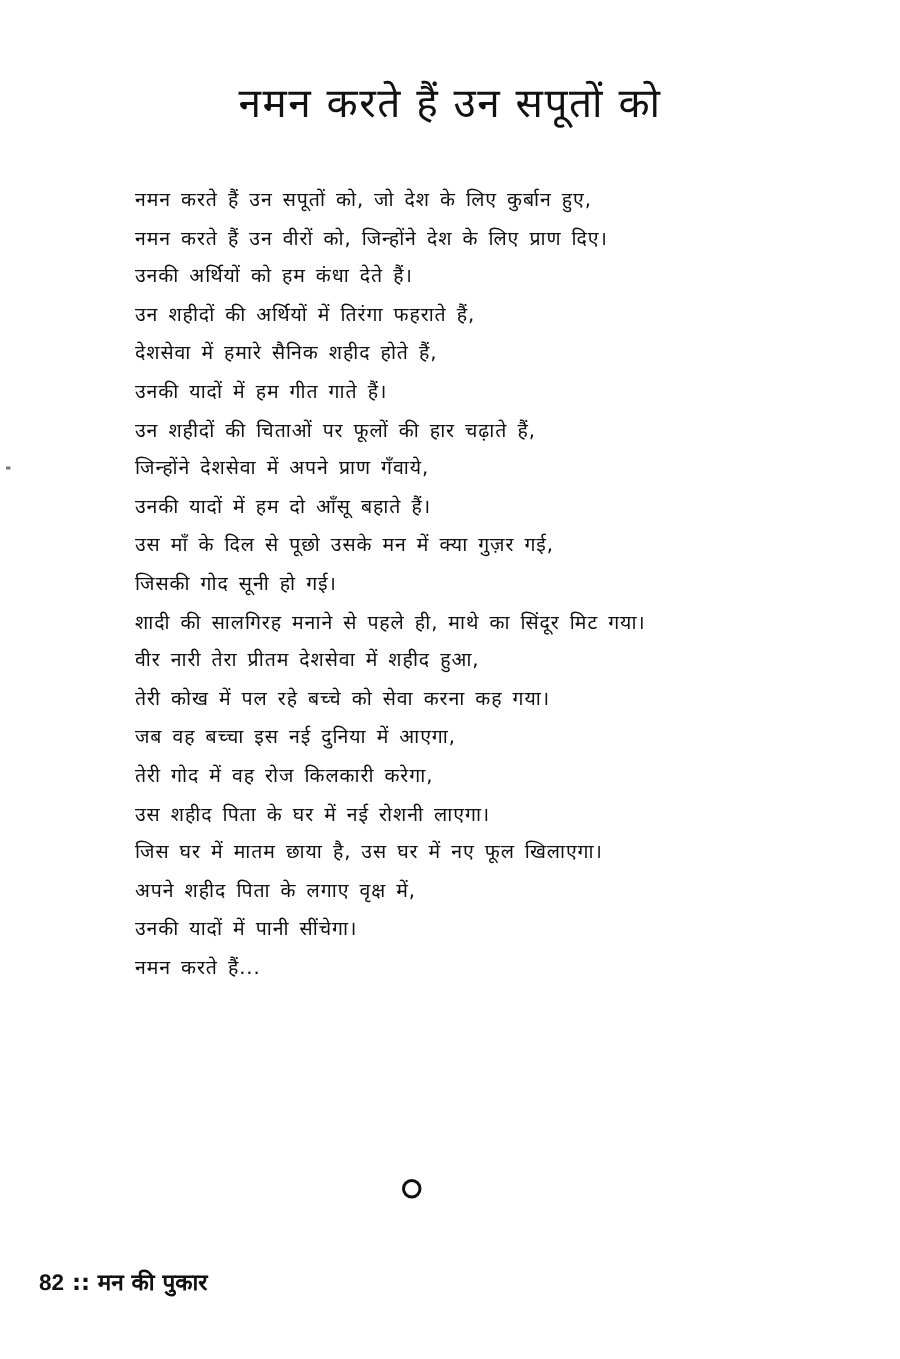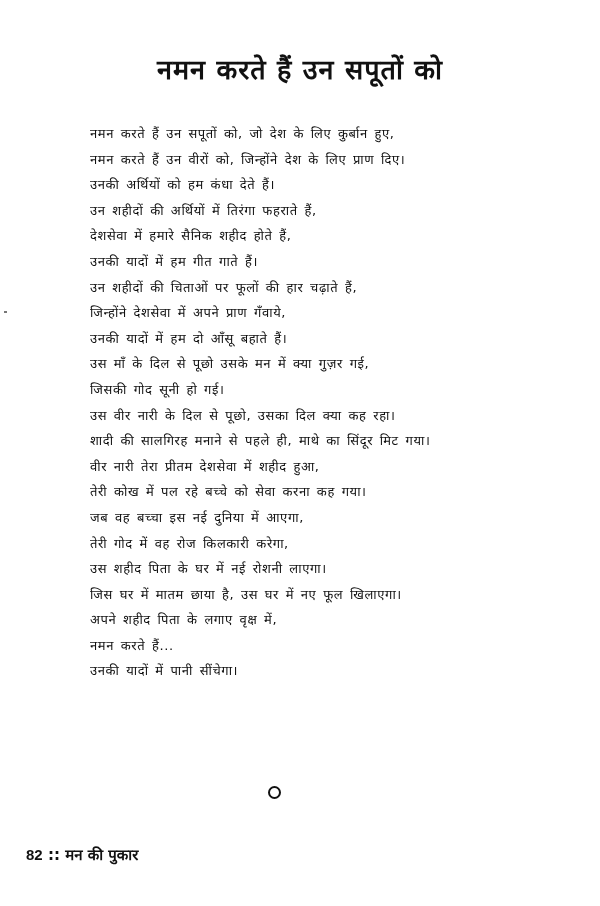--- a/index.html
+++ b/index.html
@@ -15,21 +15,21 @@
       color: #111111;
       font-family: "DejaVu Sans", sans-serif;
     }
     .page-title {
       position: absolute;
       top: 34px;
       left: 0;
       width: 600px;
       text-align: center;
       font-size: 27px;
-      font-weight: bold;
+      font-weight: normal;
       letter-spacing: 1px;
       line-height: 36px;
     }
     .poem {
       position: absolute;
       top: 121px;
       left: 90px;
       width: 500px;
       margin: 0;
       padding: 0;
@@ -83,31 +83,30 @@
   <li class="poem-line">नमन करते हैं उन वीरों को, जिन्होंने देश के लिए प्राण दिए।</li>
   <li class="poem-line">उनकी अर्थियों को हम कंधा देते हैं।</li>
   <li class="poem-line">उन शहीदों की अर्थियों में तिरंगा फहराते हैं,</li>
   <li class="poem-line">देशसेवा में हमारे सैनिक शहीद होते हैं,</li>
   <li class="poem-line">उनकी यादों में हम गीत गाते हैं।</li>
   <li class="poem-line">उन शहीदों की चिताओं पर फूलों की हार चढ़ाते हैं,</li>
   <li class="poem-line">जिन्होंने देशसेवा में अपने प्राण गँवाये,</li>
   <li class="poem-line">उनकी यादों में हम दो आँसू बहाते हैं।</li>
   <li class="poem-line">उस माँ के दिल से पूछो उसके मन में क्या गुज़र गई,</li>
   <li class="poem-line">जिसकी गोद सूनी हो गई।</li>
-  <li class="poem-line">उस वीर नारी के दिल से पूछो, उसका दिल क्या कह रहा।</li>
   <li class="poem-line">शादी की सालगिरह मनाने से पहले ही, माथे का सिंदूर मिट गया।</li>
   <li class="poem-line">वीर नारी तेरा प्रीतम देशसेवा में शहीद हुआ,</li>
   <li class="poem-line">तेरी कोख में पल रहे बच्चे को सेवा करना कह गया।</li>
   <li class="poem-line">जब वह बच्चा इस नई दुनिया में आएगा,</li>
   <li class="poem-line">तेरी गोद में वह रोज किलकारी करेगा,</li>
   <li class="poem-line">उस शहीद पिता के घर में नई रोशनी लाएगा।</li>
   <li class="poem-line">जिस घर में मातम छाया है, उस घर में नए फूल खिलाएगा।</li>
   <li class="poem-line">अपने शहीद पिता के लगाए वृक्ष में,</li>
+  <li class="poem-line">उनकी यादों में पानी सींचेगा।</li>
   <li class="poem-line">नमन करते हैं...</li>
-  <li class="poem-line">उनकी यादों में पानी सींचेगा।</li>
 </ul>
 
 <div class="end-ornament"></div>
 
 <div class="stray-mark"></div>
 
 <div class="footer">
   <span class="page-number">82</span>
   <span>::</span>
   <span>मन की पुकार</span>

